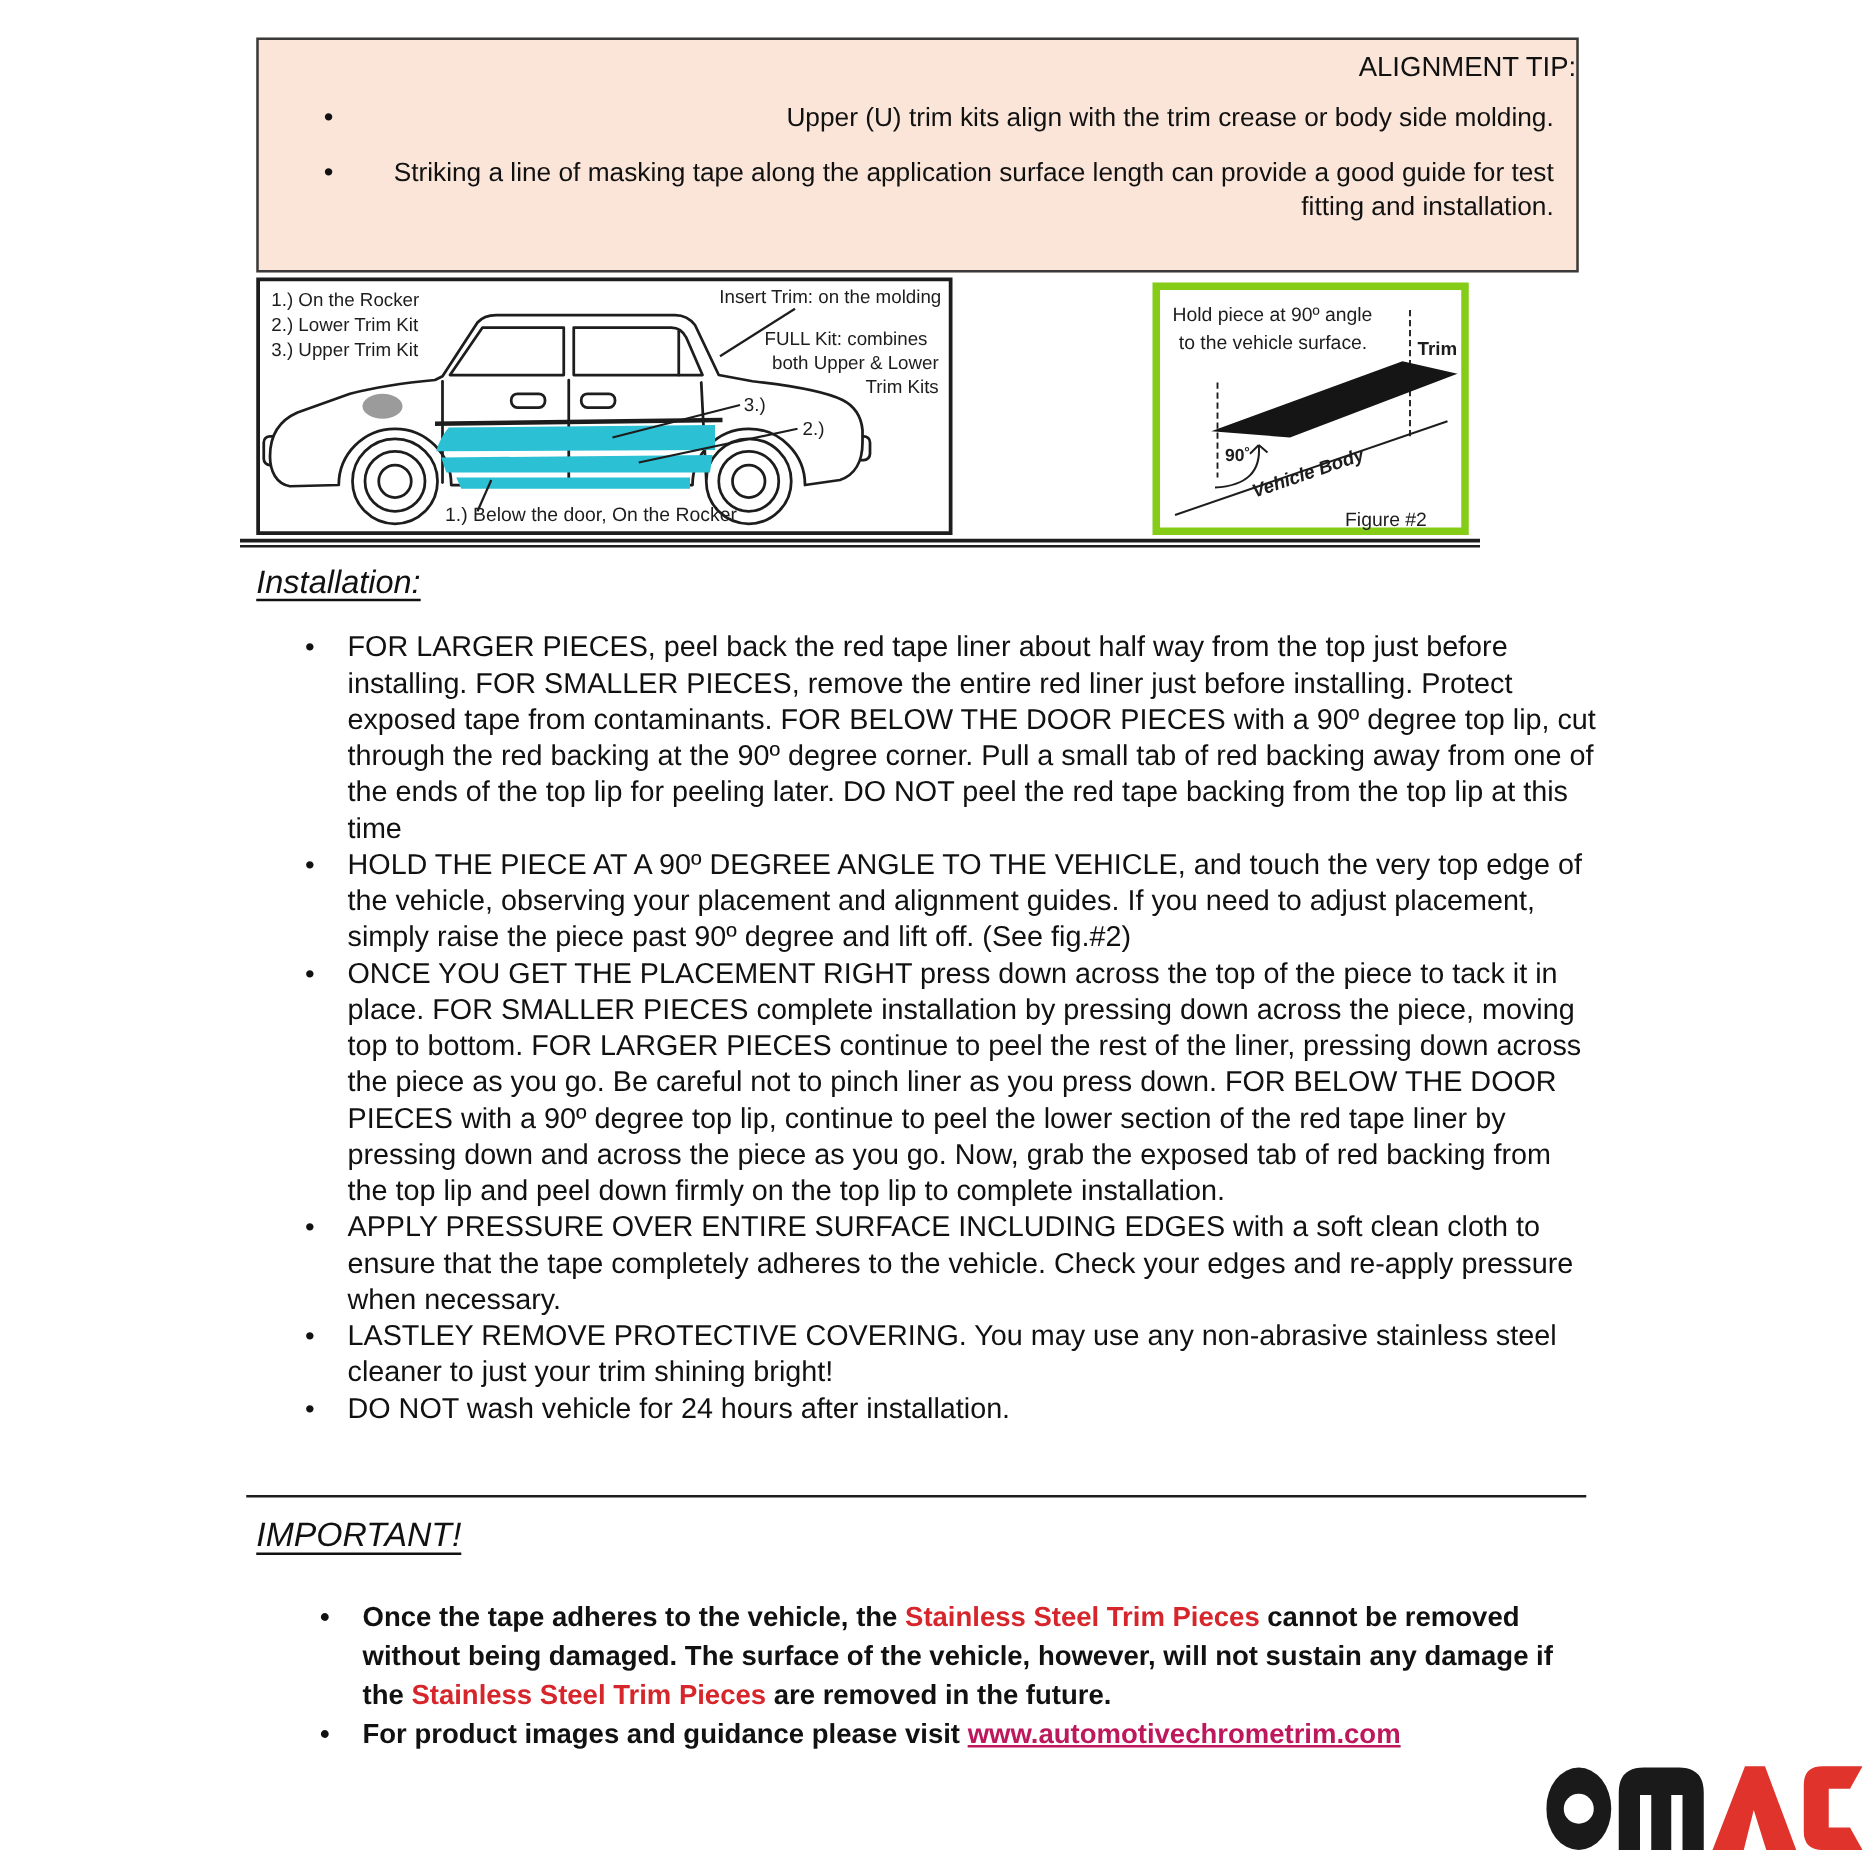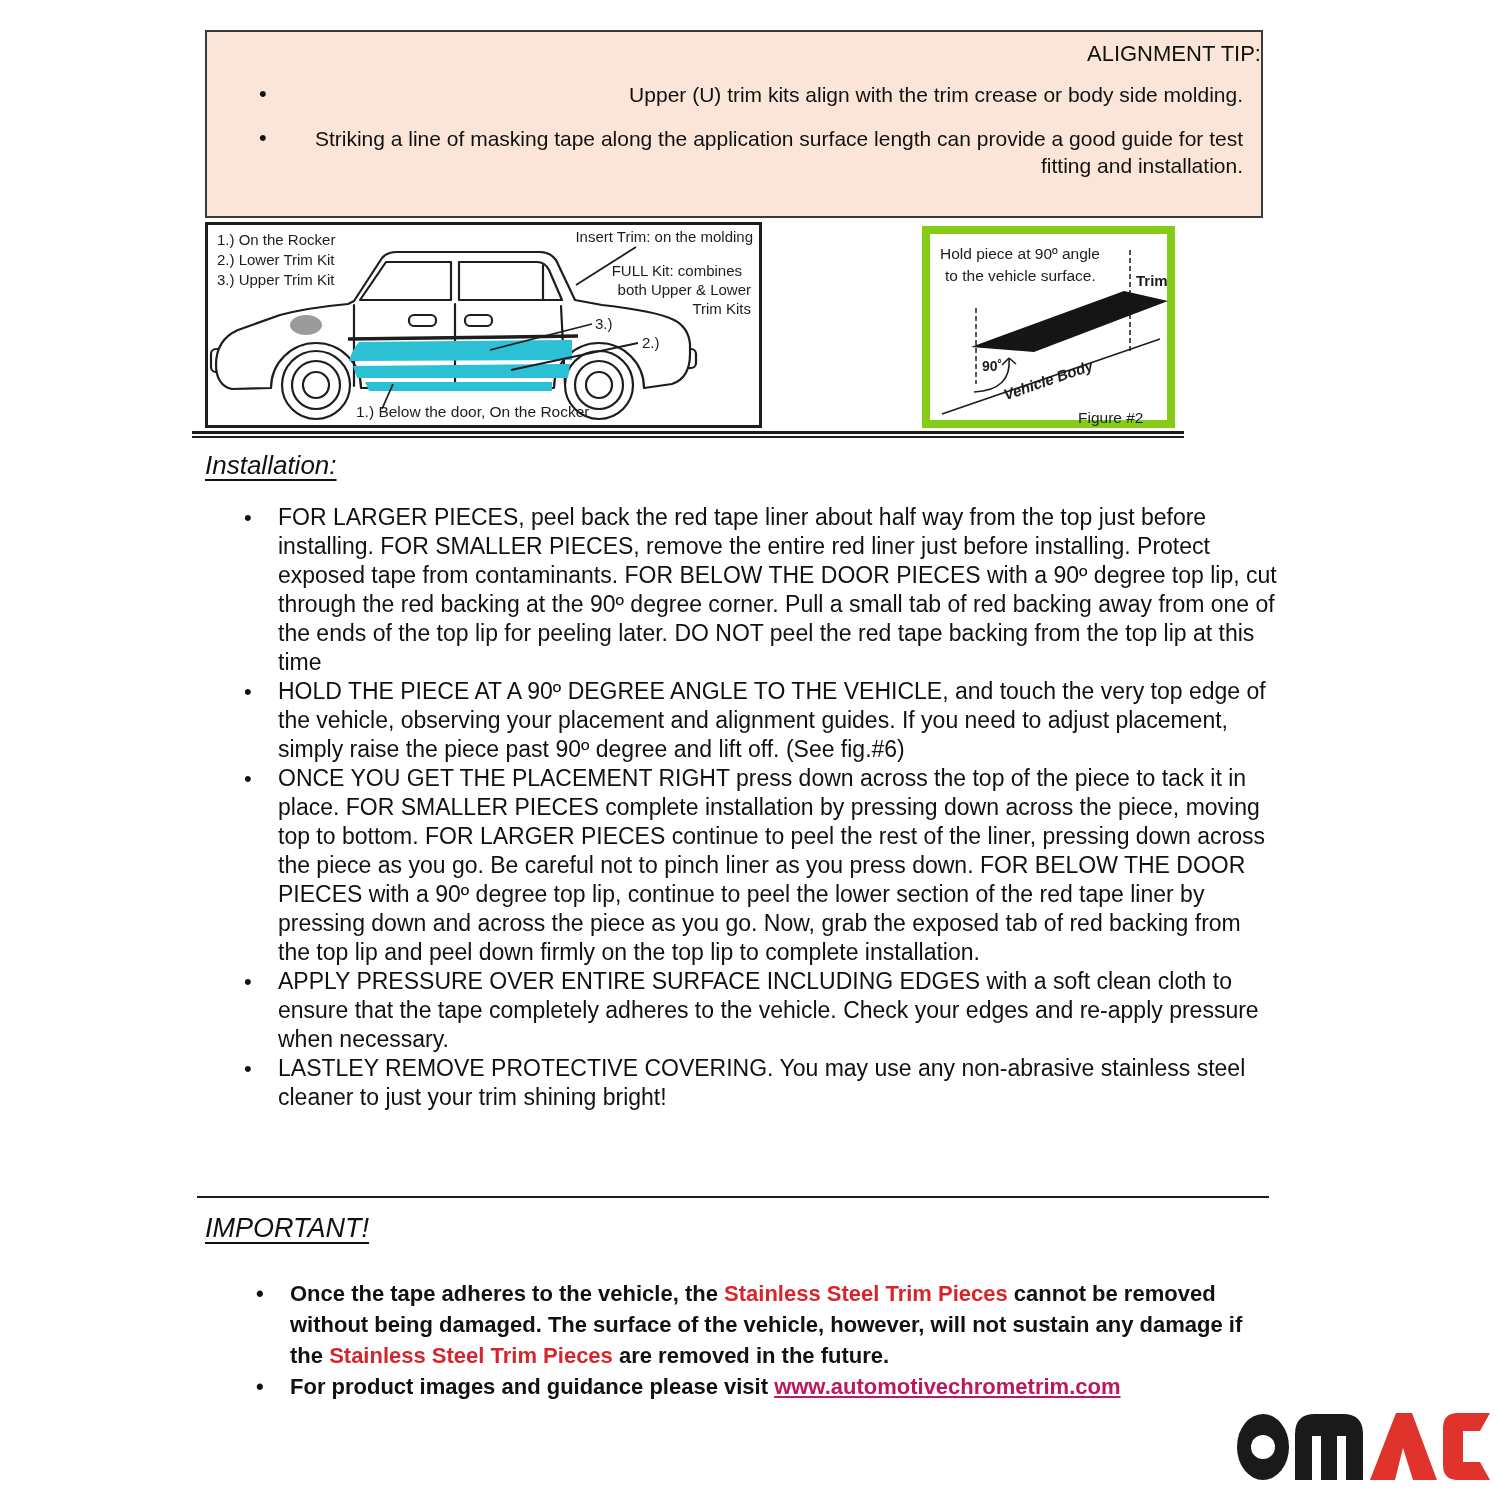--- a/index.html
+++ b/index.html
@@ -16,21 +16,21 @@
   .tip-list{list-style:none;margin:14px 0 0 0;padding:0 18px 0 86px;font-size:21px;line-height:27px;}
   .tip-list li{position:relative;margin-bottom:17px;}
   .tip-list li::before{content:"\2022";position:absolute;left:-34px;top:-1px;font-size:22px;}
   
   .car-box{
     position:absolute;left:205px;top:222px;width:557px;height:206px;
     border:3px solid #1d1d1d;box-sizing:border-box;background:#fff;
   }
   .fig-box{
     position:absolute;left:922px;top:226px;width:253px;height:202px;
-    border:8px solid #84cc16;box-sizing:border-box;background:#fff;
+    border:6px solid #84cc16;box-sizing:border-box;background:#fff;
   }
   .car-box svg,.fig-box svg{display:block;}
   svg text{font-family:"Liberation Sans",sans-serif;fill:#1d1d1d;}
   .thick-rule{
     position:absolute;left:192px;top:431px;width:992px;height:1px;
     border-top:3px solid #1d1d1d;border-bottom:2px solid #1d1d1d;padding-top:1px;
   }
   
   .sec-heading{
     position:absolute;left:205px;margin:0;font-size:26px;font-weight:normal;
@@ -146,24 +146,25 @@
       <text x="120" y="151" font-size="15" font-weight="bold" font-style="italic" text-anchor="middle" transform="rotate(-19 120 151)">Vehicle Body</text>
       <text x="148" y="189" font-size="15.5">Figure #2</text>
     </svg>
   </section>
 
   <div class="thick-rule"></div>
 
   <h2 class="sec-heading h-install">Installation:</h2>
   <ul class="install-list">
     <li>FOR LARGER PIECES, peel back the red tape liner about half way from the top just before installing. FOR SMALLER PIECES, remove the entire red liner just before installing. Protect exposed tape from contaminants. FOR BELOW THE DOOR PIECES with a 90º degree top lip, cut through the red backing at the 90º degree corner. Pull a small tab of red backing away from one of the ends of the top lip for peeling later. DO NOT peel the red tape backing from the top lip at this time</li>
-    <li>HOLD THE PIECE AT A 90º DEGREE ANGLE TO THE VEHICLE, and touch the very top edge of the vehicle, observing your placement and alignment guides. If you need to adjust placement, simply raise the piece past 90º degree and lift off. (See fig.#6)</li>
+    <li>HOLD THE PIECE AT A 90º DEGREE ANGLE TO THE VEHICLE, and touch the very top edge of the vehicle, observing your placement and alignment guides. If you need to adjust placement, simply raise the piece past 90º degree and lift off. (See fig.#2)</li>
     <li>ONCE YOU GET THE PLACEMENT RIGHT press down across the top of the piece to tack it in place.  FOR SMALLER PIECES complete installation by pressing down across the piece, moving top to bottom. FOR LARGER PIECES continue to peel the rest of the liner, pressing down across the piece as you go. Be careful not to pinch liner as you press down. FOR BELOW THE DOOR PIECES with a 90º degree top lip, continue to peel the lower section of the red tape liner by pressing down and across the piece as you go. Now, grab the exposed tab of red backing from the top lip and peel down firmly on the top lip to complete installation.</li>
     <li>APPLY PRESSURE OVER ENTIRE SURFACE INCLUDING EDGES with a soft clean cloth to ensure that the tape completely adheres to the vehicle. Check your edges and re-apply pressure when necessary.</li>
     <li>LASTLEY REMOVE PROTECTIVE COVERING. You may use any non-abrasive stainless steel cleaner to just your trim shining bright!</li>
+    <li>DO NOT wash vehicle for 24 hours after installation.</li>
   </ul>
 
   <div class="thin-rule"></div>
 
   <h2 class="sec-heading h-important">IMPORTANT!</h2>
   <ul class="important-list">
     <li><span class="seg-normal">Once the tape adheres to the vehicle, the </span><span class="seg-red">Stainless Steel Trim Pieces</span><span class="seg-normal"> cannot be removed without being damaged. The surface of the vehicle, however, will not sustain any damage if the </span><span class="seg-red">Stainless Steel Trim Pieces</span><span class="seg-normal"> are removed in the future.</span></li>
     <li><span class="seg-normal">For product images and guidance please visit </span><span class="seg-link">www.automotivechrometrim.com</span></li>
   </ul>
 

